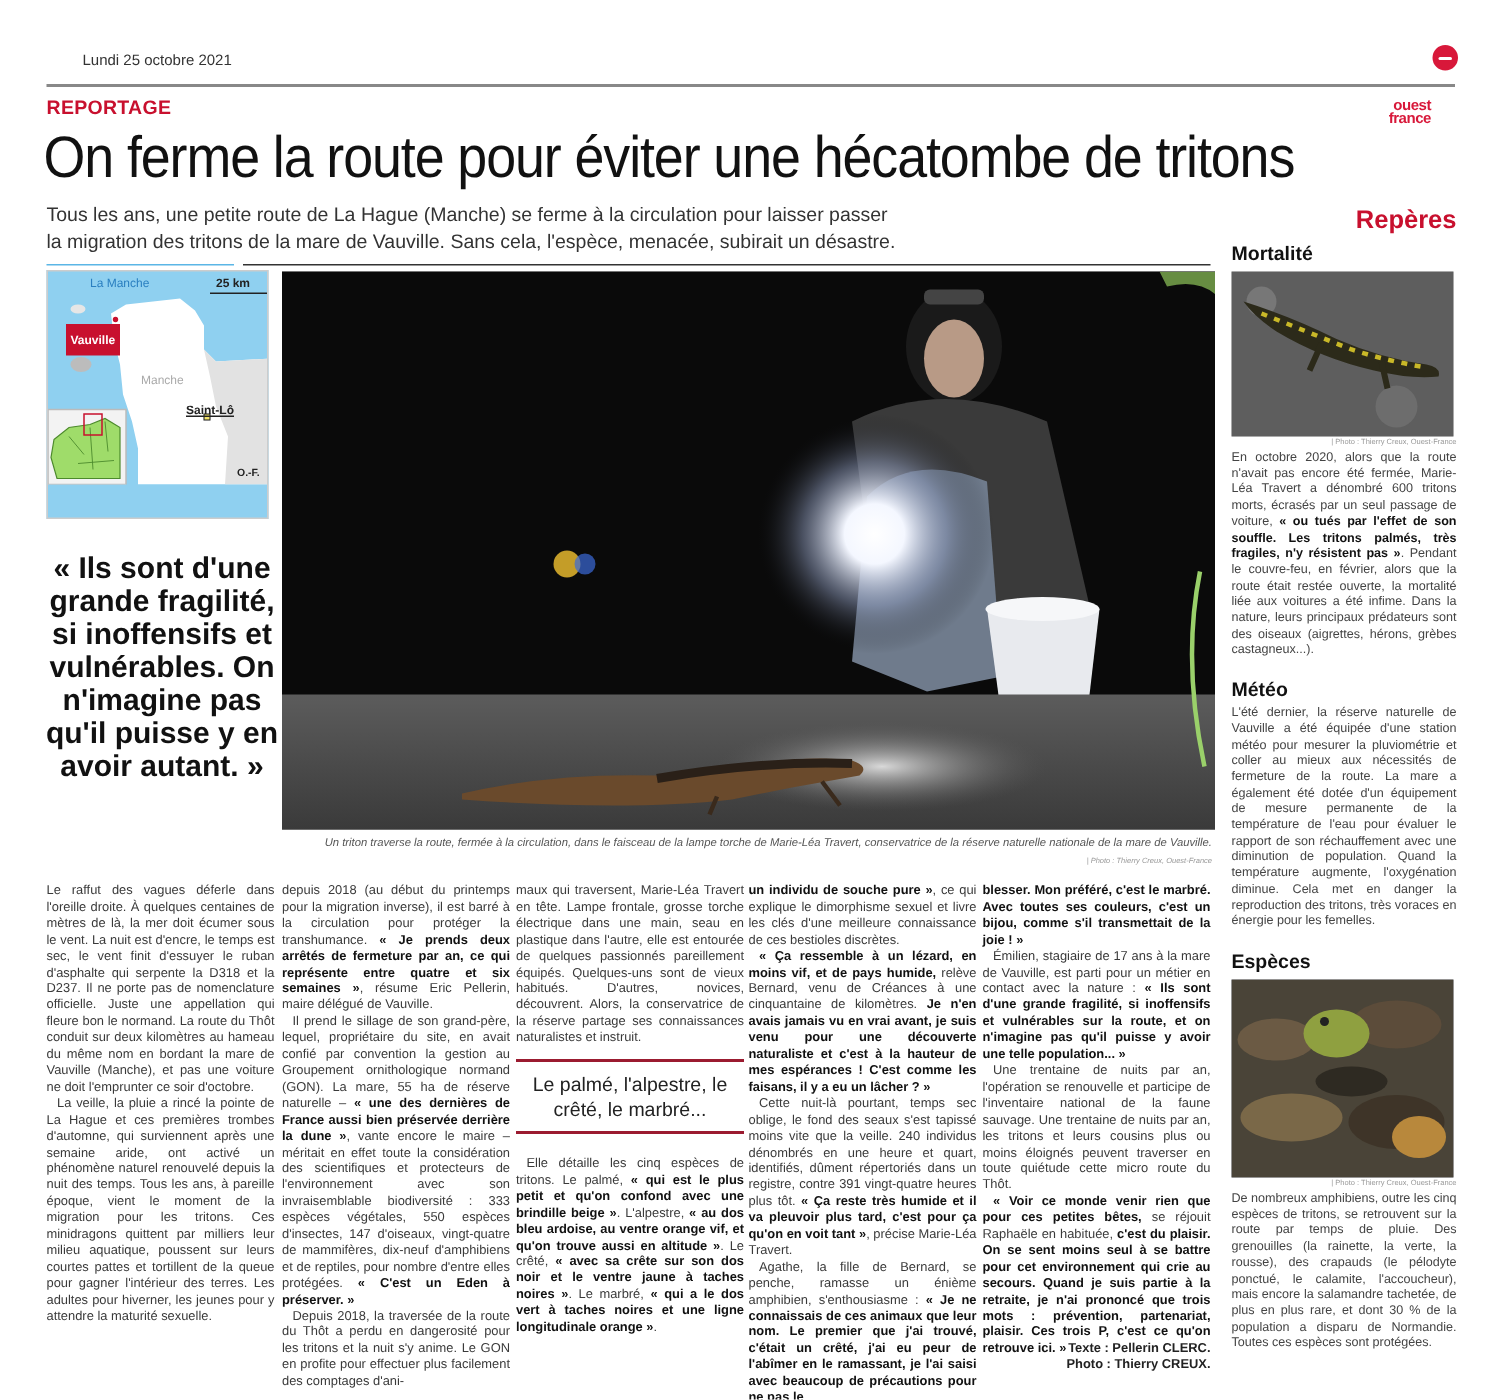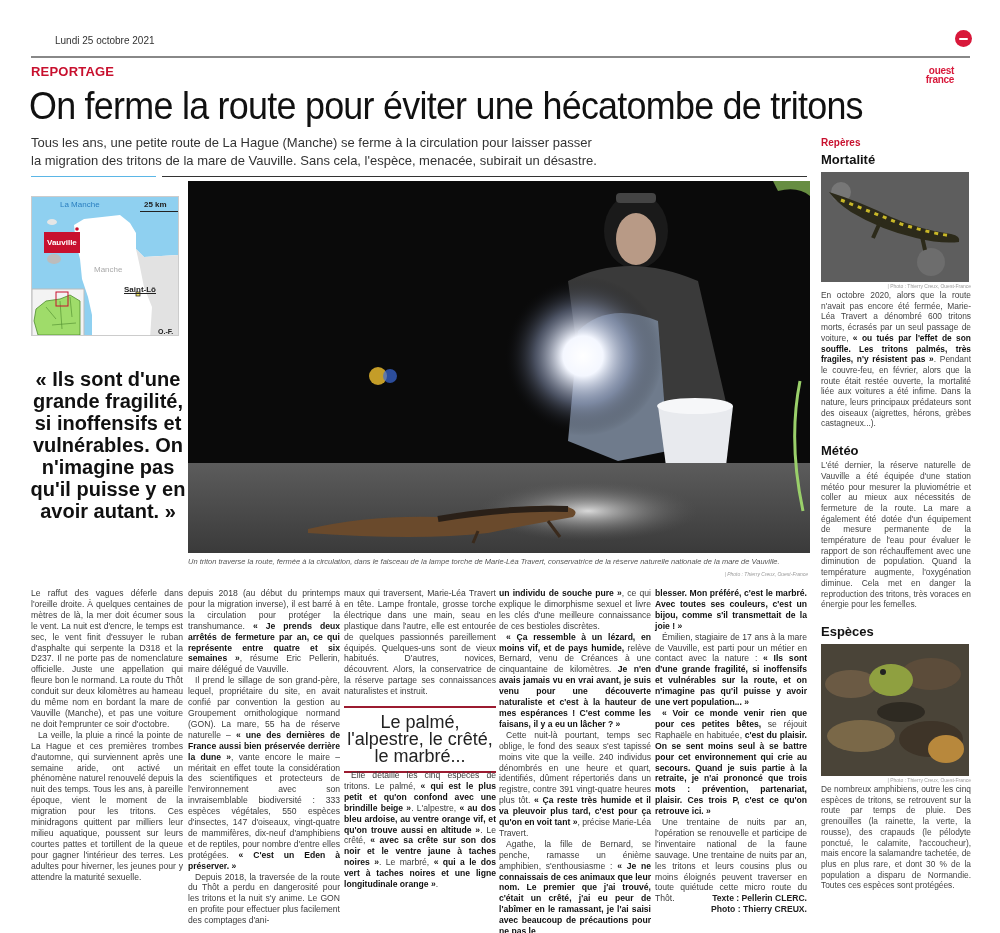--- a/index.html
+++ b/index.html
@@ -17,60 +17,60 @@
     .rule-top { left: 31px; top: 56px; width: 939px; height: 2px; background: #888; }
 
     .kicker { left: 31px; top: 64px; font-size: 13px; font-weight: bold; color: #c8102e; letter-spacing: 0.2px; }
     .headline { left: 29px; top: 84px; font-size: 39px; font-weight: normal; color: #111; letter-spacing: -0.8px; white-space: nowrap; transform: scaleX(0.92); transform-origin: left top; }
     .chapo { left: 31px; top: 134px; width: 570px; font-size: 13px; line-height: 18px; color: #333; }
 
     .rule-blue { left: 31px; top: 176px; width: 125px; height: 1px; background: #5bb6e6; }
     .rule-dark { left: 162px; top: 176px; width: 645px; height: 1px; background: #333; }
 
     
-    .map { left: 31px; top: 196px; width: 148px; height: 140px; background: #8fd0f0; overflow: hidden; border: 1px solid #ccc; }
+    .map { left: 31px; top: 180px; width: 148px; height: 166px; background: #8fd0f0; overflow: hidden; border: 1px solid #ccc; }
     .map svg { position: absolute; left: 0; top: 0; }
     .map-label { position: absolute; font-size: 8px; }
     .map-sea { left: 28px; top: 3px; color: #2a7fc0; }
     .map-scale { left: 112px; top: 3px; font-weight: bold; color: #222; }
     .map-scale-bar { position: absolute; left: 108px; top: 14px; width: 38px; height: 1px; background: #222; }
     .map-vauville { left: 12px; top: 35px; background: #c8102e; color: #fff; font-weight: bold; padding: 6px 3px; font-size: 8px; }
     .map-manche { left: 62px; top: 68px; color: #aaa; }
     .map-saintlo { left: 92px; top: 88px; font-weight: bold; color: #222; text-decoration: underline; }
     .map-credit { left: 126px; top: 131px; font-weight: bold; color: #222; font-size: 7px; }
 
     
     .pullquote { left: 28px; top: 368px; width: 160px; font-size: 20px; line-height: 22px; text-align: center; color: #111; font-weight: bold; }
 
     
     .photo { left: 188px; top: 181px; width: 622px; height: 372px; background: #0b0b0b; overflow: hidden; }
-    .caption { left: 188px; top: 557px; width: 620px; font-size: 7.5px; line-height: 10px; color: #555; font-style: italic; }
+    .caption { left: 188px; top: 557px; width: 620px; font-size: 7.5px; line-height: 10px; color: #555; font-style: italic; text-align: right; }
     .credit-small { position: absolute; font-size: 5px; color: #999; }
 
     
     .col { position: absolute; top: 588px; width: 152px; font-size: 8.6px; line-height: 10.9px; color: #3a3a3a; text-align: justify; hyphens: manual; }
     .col p { text-indent: 7px; }
     .col p.noindent { text-indent: 0; }
     .col b { color: #111; }
     .col1 { left: 31px; }
     .col2 { left: 188px; }
     .col3 { left: 344px; }
     .col4 { left: 499px; }
     .col5 { left: 655px; }
 
     .sub-box { position: absolute; left: 344px; top: 706px; width: 152px; }
     .sub-box .r1 { height: 2px; background: #9b1b30; }
-    .sub-box .t { font-size: 18px; line-height: 17px; text-align: center; color: #222; padding: 6px 0 6px 0; }
+    .sub-box .t { font-size: 13px; line-height: 17px; text-align: center; color: #222; padding: 6px 0 6px 0; }
     .sub-box .r2 { height: 2px; background: #9b1b30; }
 
     .sig { position: absolute; left: 655px; top: 893px; width: 152px; text-align: right; font-size: 8.6px; line-height: 11px; font-weight: bold; color: #222; }
 
     
     .side { left: 821px; top: 137px; width: 150px; }
-    .side-kicker { font-size: 10px; font-weight: bold; color: #c8102e; }
+    .side-kicker { font-size: 17px; font-weight: bold; color: #c8102e; text-align: right; }
     .side-h { font-size: 13px; font-weight: bold; color: #111; margin-top: 4px; }
     .side-img { width: 148px; background: #444; margin-top: 5px; position: relative; overflow: hidden; }
     .side-credit { font-size: 5px; color: #999; text-align: right; margin-top: 1px; }
     .side-text { font-size: 8.4px; line-height: 10.7px; color: #444; text-align: justify; margin-top: 1px; }
     .side-text b { color: #111; }
   </style>
 </head>
 <body>
 
 <div class="abs date">Lundi 25 octobre 2021</div>
@@ -185,23 +185,23 @@
 
 <div class="col col4">
   <p class="noindent"><b>un individu de souche pure »</b><span>, ce qui explique le dimorphisme sexuel et livre les clés d'une meilleure connaissance de ces bestioles discrètes.</span></p>
   <p><b>« Ça ressemble à un lézard, en moins vif, et de pays humide,</b><span> relève Bernard, venu de Créances à une cinquantaine de kilomètres. </span><b>Je n'en avais jamais vu en vrai avant, je suis venu pour une découverte naturaliste et c'est à la hauteur de mes espérances ! C'est comme les faisans, il y a eu un lâcher ? »</b></p>
   <p><span>Cette nuit-là pourtant, temps sec oblige, le fond des seaux s'est tapissé moins vite que la veille. 240 individus dénombrés en une heure et quart, identifiés, dûment répertoriés dans un registre, contre 391 vingt-quatre heures plus tôt. </span><b>« Ça reste très humide et il va pleuvoir plus tard, c'est pour ça qu'on en voit tant »</b><span>, précise Marie-Léa Travert.</span></p>
   <p><span>Agathe, la fille de Bernard, se penche, ramasse un énième amphibien, s'enthousiasme : </span><b>« Je ne connaissais de ces animaux que leur nom. Le premier que j'ai trouvé, c'était un crêté, j'ai eu peur de l'abîmer en le ramassant, je l'ai saisi avec beaucoup de précautions pour ne pas le</b></p>
 </div>
 
 <div class="col col5">
   <p class="noindent"><b>blesser. Mon préféré, c'est le marbré. Avec toutes ses couleurs, c'est un bijou, comme s'il transmettait de la joie ! »</b></p>
-  <p><span>Émilien, stagiaire de 17 ans à la mare de Vauville, est parti pour un métier en contact avec la nature : </span><b>« Ils sont d'une grande fragilité, si inoffensifs et vulnérables sur la route, et on n'imagine pas qu'il puisse y avoir une vert population... »</b></p>
+  <p><span>Émilien, stagiaire de 17 ans à la mare de Vauville, est parti pour un métier en contact avec la nature : </span><b>« Ils sont d'une grande fragilité, si inoffensifs et vulnérables sur la route, et on n'imagine pas qu'il puisse y avoir une telle population... »</b></p>
+  <p>Une trentaine de nuits par an, l'opération se renouvelle et participe de l'inventaire national de la faune sauvage. Une trentaine de nuits par an, les tritons et leurs cousins plus ou moins éloignés peuvent traverser en toute quiétude cette micro route du Thôt.</p>
   <p><b>« Voir ce monde venir rien que pour ces petites bêtes,</b><span> se réjouit Raphaële en habituée, </span><b>c'est du plaisir. On se sent moins seul à se battre pour cet environnement qui crie au secours. Quand je suis partie à la retraite, je n'ai prononcé que trois mots : prévention, partenariat, plaisir. Ces trois P, c'est ce qu'on retrouve ici. »</b></p>
-  <p>Une trentaine de nuits par an, l'opération se renouvelle et participe de l'inventaire national de la faune sauvage. Une trentaine de nuits par an, les tritons et leurs cousins plus ou moins éloignés peuvent traverser en toute quiétude cette micro route du Thôt.</p>
 </div>
 <div class="sig">
   <div>Texte : Pellerin CLERC.</div>
   <div>Photo : Thierry CREUX.</div>
 </div>
 
 <div class="abs side">
   <div class="side-kicker">Repères</div>
 
   <div class="side-h">Mortalité</div>

